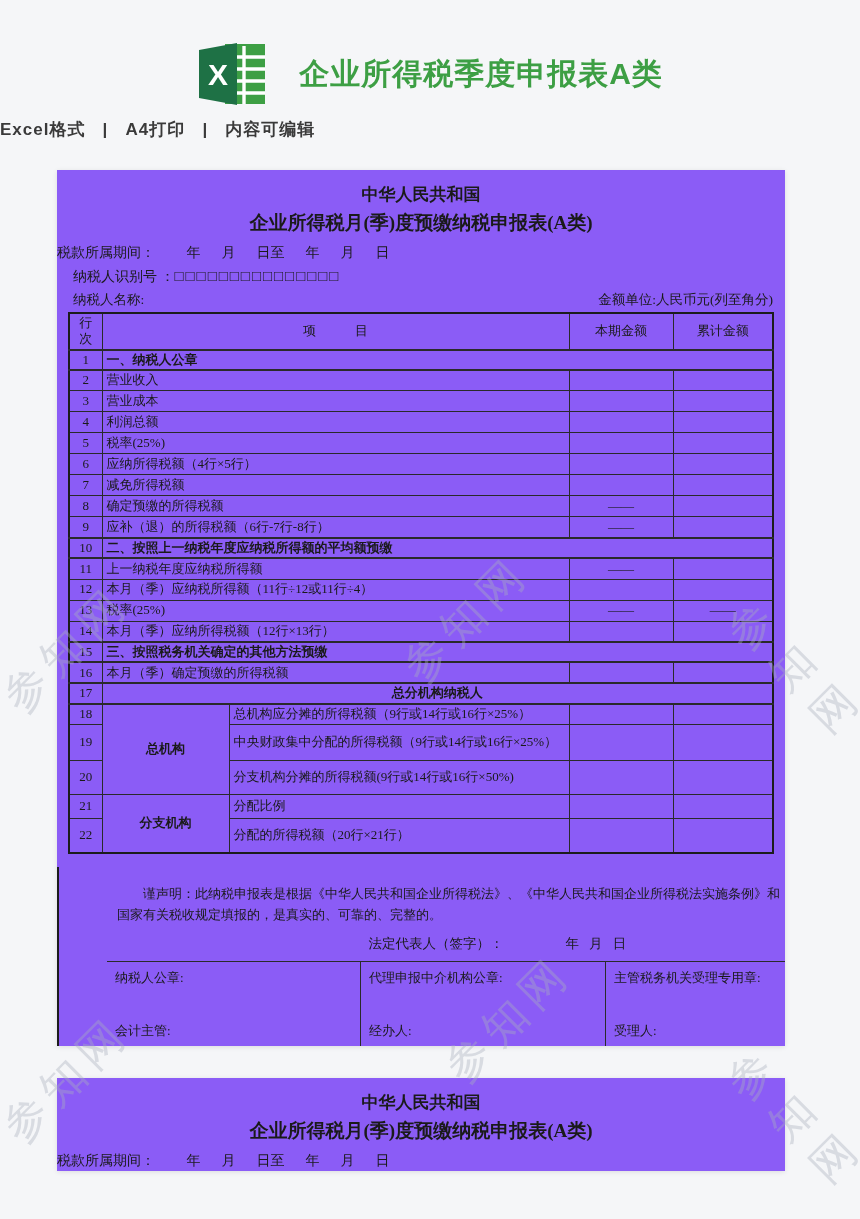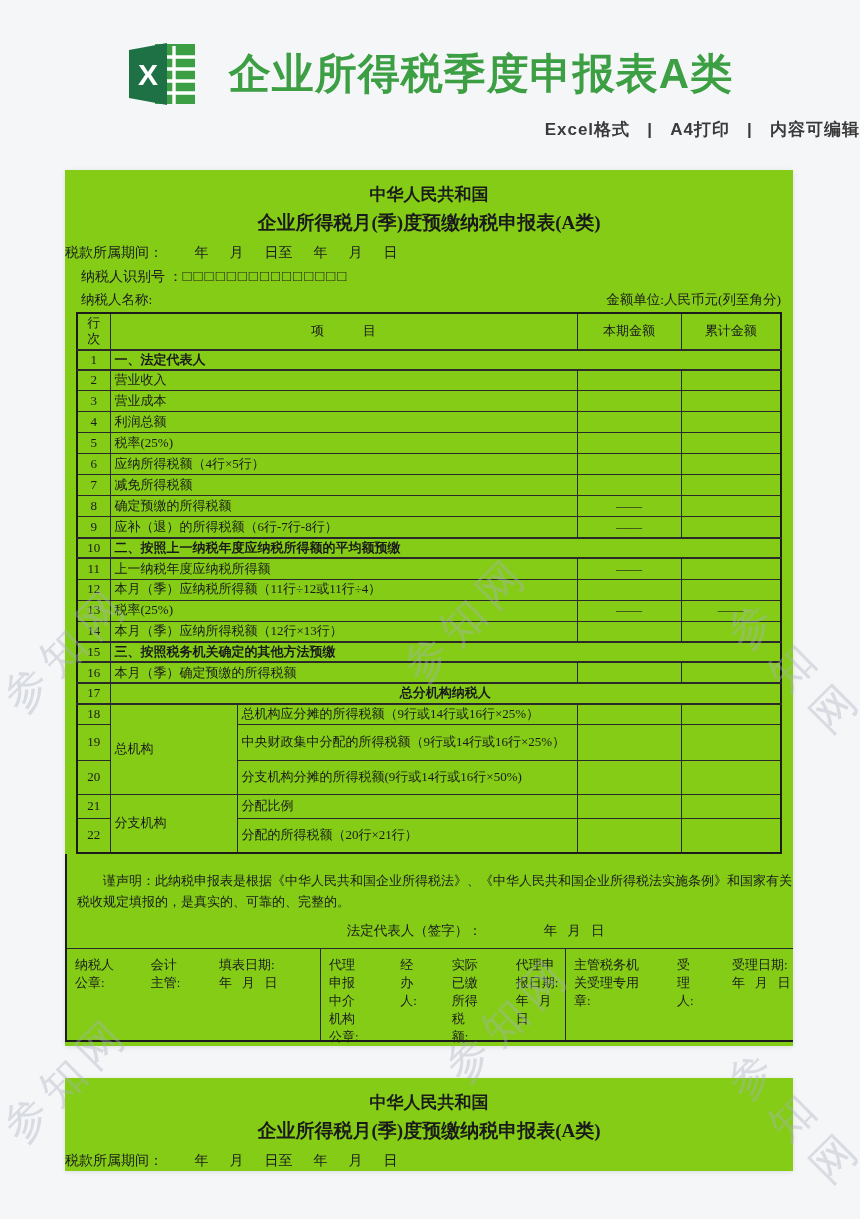--- a/index.html
+++ b/index.html
@@ -15,30 +15,30 @@
   .pre { white-space:pre-wrap; }
 
   
   .site-header{
     position:absolute; top:42px; left:0; width:860px;
     font-family:"Liberation Sans","DejaVu Sans",sans-serif;
   }
   .head-row{ display:flex; justify-content:center; align-items:center; gap:32px; }
   .excel-icon{ width:70px; height:64px; flex:0 0 auto; }
   .head-title{
-    font-size:42px; font-weight:bold; color:#3d9f44; letter-spacing:1px;text-align:center;
+    font-size:30px; font-weight:bold; color:#3d9f44; letter-spacing:1px;text-align:center;
   }
   .head-sub{
-    margin-top:12px; text-align:right;
+    margin-top:12px; text-align:left;
     font-size:17px; font-weight:bold; color:#3a3a3a; letter-spacing:1px;
   }
 
   
   .card{
-    position:absolute; left:65px; width:728px; background:#84cc16;
+    position:absolute; left:57px; width:728px; background:#8b5cf6;
     box-shadow:0 1px 5px rgba(0,0,0,0.10);
   }
   .card1{ top:170px; height:876px; overflow:hidden; }
   .card2{ top:1078px; height:93px; overflow:hidden; }
 
   .doc-title1{ text-align:center; font-weight:bold; font-size:17px; padding-top:13px; }
   .doc-title2{ text-align:center; font-weight:bold; font-size:19px; margin-top:4px; }
   .doc-period{ text-align:left; font-size:14px; margin-top:8px; }
   .doc-idline{ font-size:14px; margin:6px 0 0 16px; }
   .doc-idline .boxes{ font-size:15px; letter-spacing:2px; }
@@ -55,36 +55,37 @@
   table.form td{
     border:1px solid #2a2a2a; padding:1px 4px; height:21px;
     overflow:hidden; line-height:1.25;
   }
   td.c-no{ text-align:center; padding:1px 0; }
   td.c-cur, td.c-cum{ text-align:center; }
   tr.head td{ text-align:center; border-bottom-width:2px; height:22px; }
   tr.section td{ font-weight:bold; border-top-width:2px; border-bottom-width:2px; height:20px; }
   tr.section td.c-no{ font-weight:normal; }
   tr.center td.merged{ text-align:center; }
-  td.group-cell{ vertical-align:middle; }
+  td.group-cell{ text-align:center; vertical-align:middle;font-weight:bold; }
   tr.tall td{ height:34px; }
   tr.tall2 td{ height:36px; }
   tr.med td{ height:24px;margin-left:27px; }
 
   
   .lower{
-    width:740px; margin:0 auto; border:2px solid #1c1c1c; border-top:none;
+    width:740px; margin:13px auto; border:2px solid #1c1c1c; border-top:none;
     font-size:13px;
+    padding-left:48px;
   }
   .decl{ padding:16px 10px 4px 10px; text-indent:2em; line-height:1.65; }
   .legal-line{ display:flex; padding:6px 0 8px 38%; font-size:13.5px; }
   .legal-line .date{ margin-left:62px; }
   .sign-row{ display:flex; border-top:1px solid #2a2a2a; height:92px; }
   .sign-col{
-    display:flex; flex-direction:row; justify-content:space-between;
+    display:flex; flex-direction:column; justify-content:space-between;
     padding:7px 6px 7px 8px;
     gap:35px;
   }
   .sign-col + .sign-col{ border-left:1px solid #2a2a2a; }
   .sc1{ width:253px; }
   .sc2{ width:245px; }
   .sc3{ flex:1; }
   .doc-footer{ width:704px; margin:3px auto 0; text-align:right; font-size:13px; }
 
   
@@ -140,21 +141,21 @@
     </colgroup>
     <tbody>
         <tr class="head">
       <td class="c-no">行次</td>
       <td colspan="2" class="pre">项            目</td>
       <td>本期金额</td>
       <td>累计金额</td>
     </tr>
     <tr class="section">
       <td class="c-no">1</td>
-      <td colspan="4" class="merged">一、法定代表人</td>
+      <td colspan="4" class="merged">一、纳税人公章</td>
     </tr>
     <tr>
       <td class="c-no">2</td>
       <td colspan="2">营业收入</td>
       <td class="c-cur"></td>
       <td class="c-cum"></td>
     </tr>
     <tr>
       <td class="c-no">3</td>
       <td colspan="2">营业成本</td>

